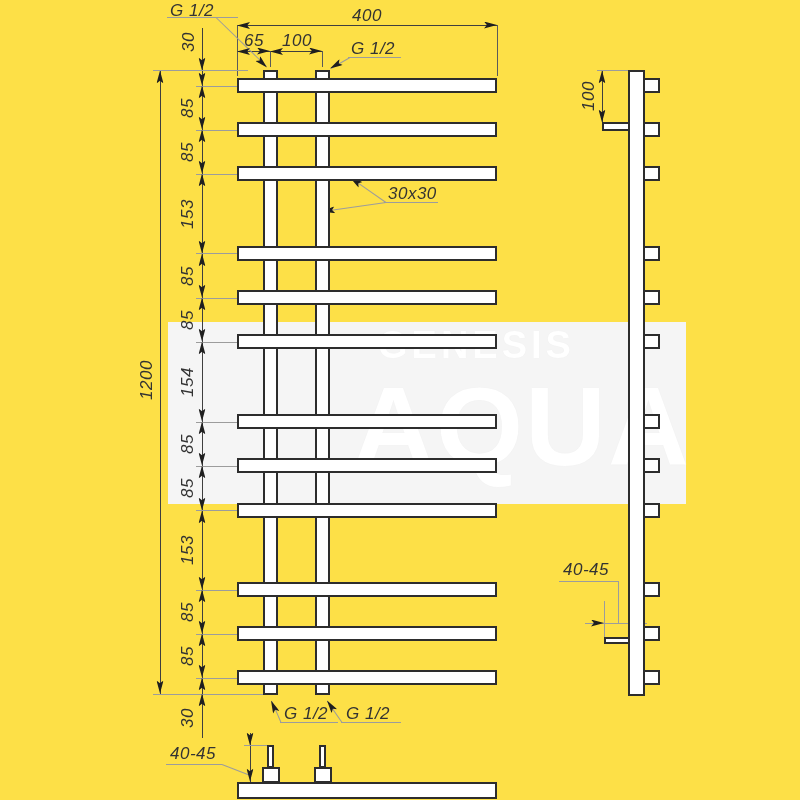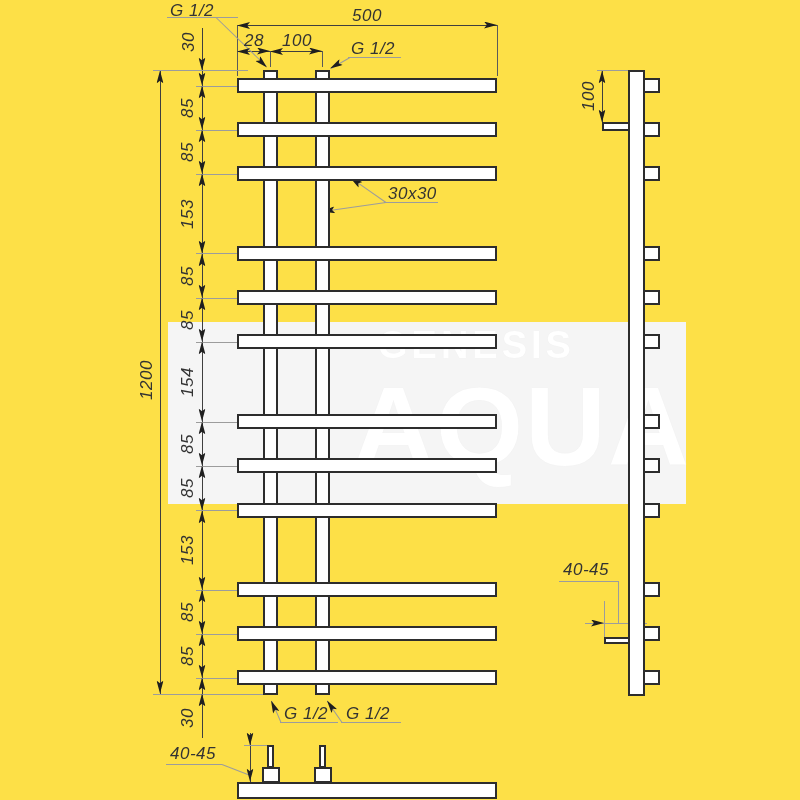--- a/index.html
+++ b/index.html
@@ -25,22 +25,22 @@
 <body>
 
 <div id="sheet">
 
   <div class="wm">
     <div class="wm-top">GENESIS</div>
     <div class="wm-main">AQUA</div>
   </div>
 
   <div class="lbl" style="left:170px;top:1px">G 1/2</div>
-  <div class="lbl ctr" style="left:347px;top:6px;width:40px">500</div>
-  <div class="lbl ctr" style="left:240px;top:31px;width:28px">28</div>
+  <div class="lbl ctr" style="left:347px;top:6px;width:40px">400</div>
+  <div class="lbl ctr" style="left:240px;top:31px;width:28px">65</div>
   <div class="lbl ctr" style="left:281px;top:31px;width:32px">100</div>
   <div class="lbl" style="left:351px;top:39px">G 1/2</div>
   <div class="lbl" style="left:388px;top:184px">30x30</div>
   <div class="lbl" style="left:284px;top:704px">G 1/2</div>
   <div class="lbl" style="left:346px;top:704px">G 1/2</div>
   <div class="lbl" style="left:170px;top:744px">40-45</div>
 
   <div class="lbl rot" style="left:189px;top:42px">30</div>
   <div class="lbl rot" style="left:147px;top:380px">1200</div>
   <div class="lbl rot" style="left:188px;top:718px">30</div>

